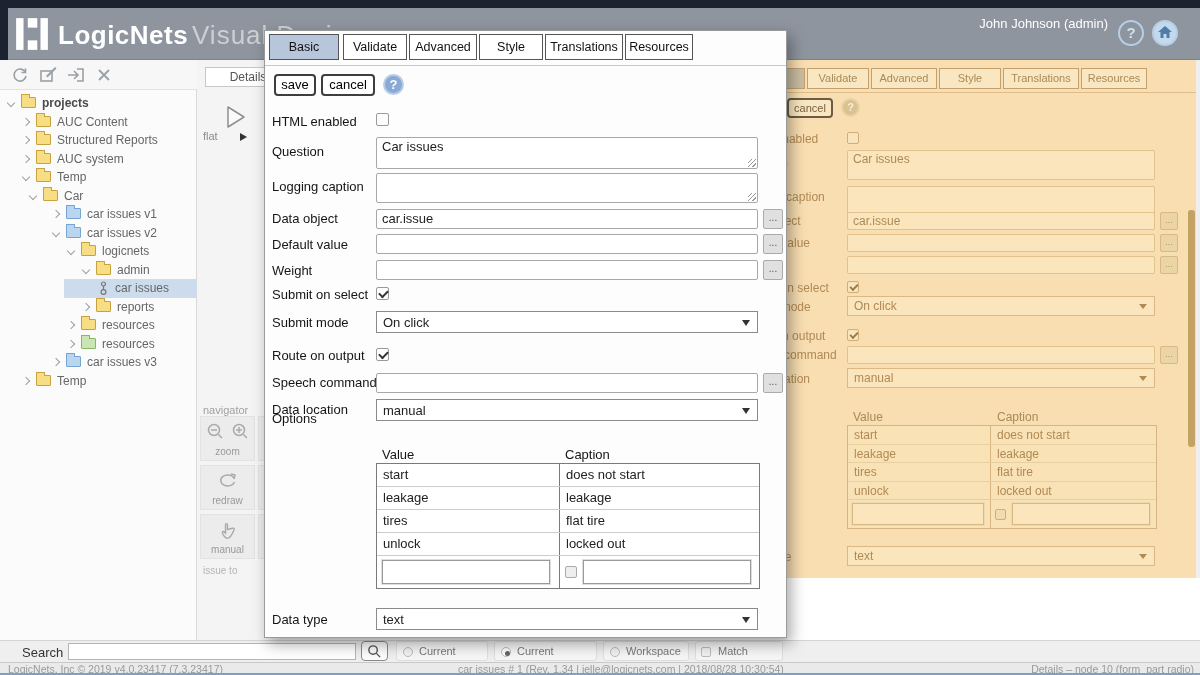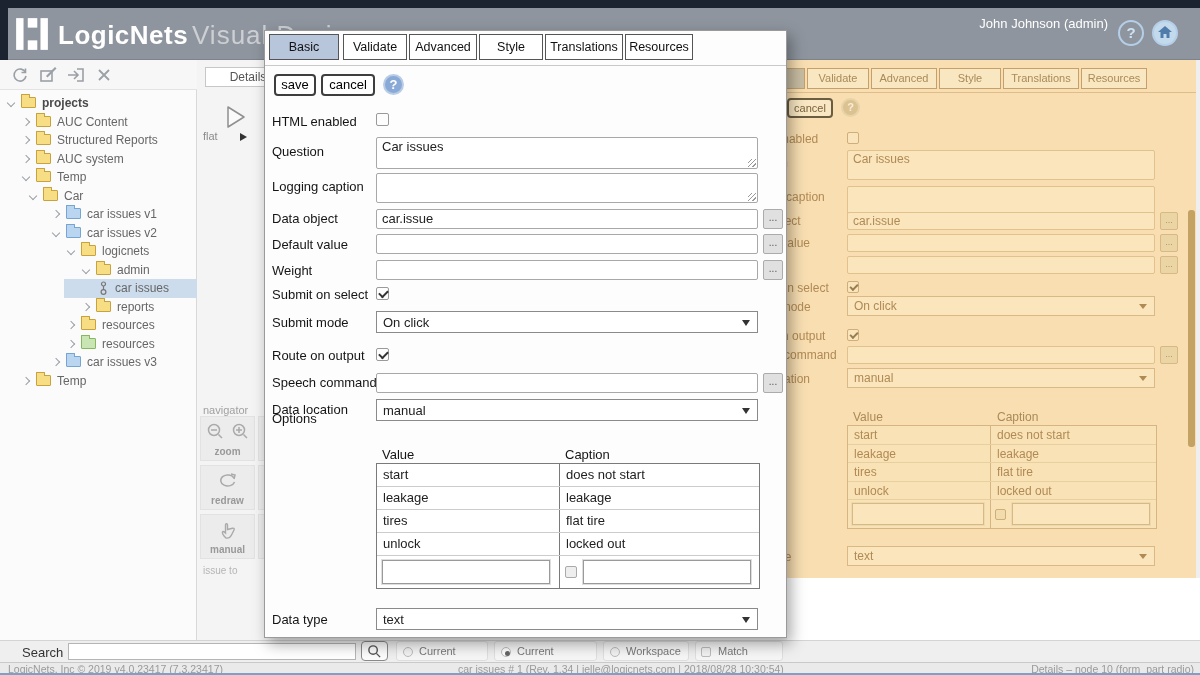--- a/index.html
+++ b/index.html
@@ -37,21 +37,21 @@
   .lvl4{padding-left:68px;} .lvl5{padding-left:83px;} .lvl6{padding-left:98px;}
 
   
   .canvas { left:197px; top:60px; width:590px; height:580px; background:#f4f4f4; }
   .details-btn { left:8px; top:7px; width:86px; height:20px; background:#fff; border:1px solid #c7c7c7; font-size:12px; color:#555; text-align:center; line-height:18px; }
   .playnode { left:25px; top:44px; }
   .testlbl { left:6px; top:70px; font-size:11px; color:#8b8b8b; }
   .testarrow { left:43px; top:73px; width:0; height:0; border-left:7px solid #333; border-top:4px solid transparent; border-bottom:4px solid transparent; }
   .navlbl { left:6px; top:344px; font-size:11px; color:#a0a0a0; }
   .navbtn { width:55px; height:45px; background:#ececec; border:1px solid #e2e2e2; text-align:center; }
-  .navbtn .cap { position:absolute; bottom:3px; width:100%; font-size:10px; color:#999;font-weight:bold; }
+  .navbtn .cap { position:absolute; bottom:3px; width:100%; font-size:10px; color:#999; }
   .navbtn svg { margin-top:5px; }
   .moveto { left:6px; top:505px; font-size:10px; color:#b5b5b5; }
 
   
   .dialog { left:264px; top:30px; width:523px; height:608px; background:#fdfdfd; border:1px solid #9a9a9a; box-shadow:4px 6px 14px rgba(0,0,0,.35); z-index:30; }
   .tab { position:absolute; top:3px; height:26px; background:#fff; border:1px solid #555; font-size:12.5px; color:#111; text-align:center; line-height:24px; cursor:default; }
   .tab.active { background:#b8c6dc; }
   .tabline { left:0; top:34px; width:100%; height:1px; background:#c9c9c9; }
   .btn { position:absolute; background:#fff; border:2px solid #3e3e3e; border-radius:4px; font-size:13px; color:#000; text-align:center; line-height:18px; height:22px; }
   .helpbtn { width:21px; height:21px; border-radius:50%; background:#89a9d6; border:2px solid #b9cce6; color:#fff; font-weight:bold; font-size:13px; text-align:center; line-height:17px; }

